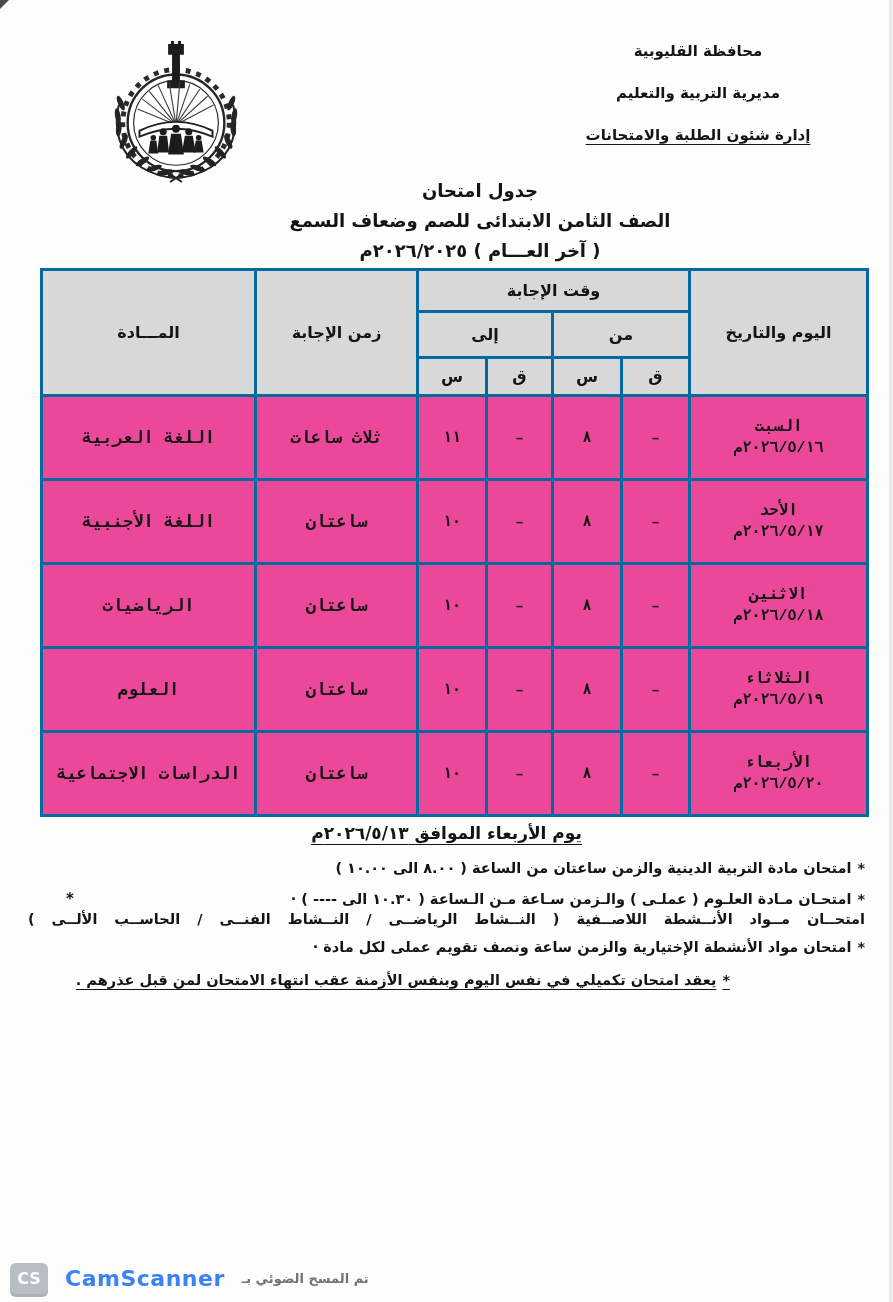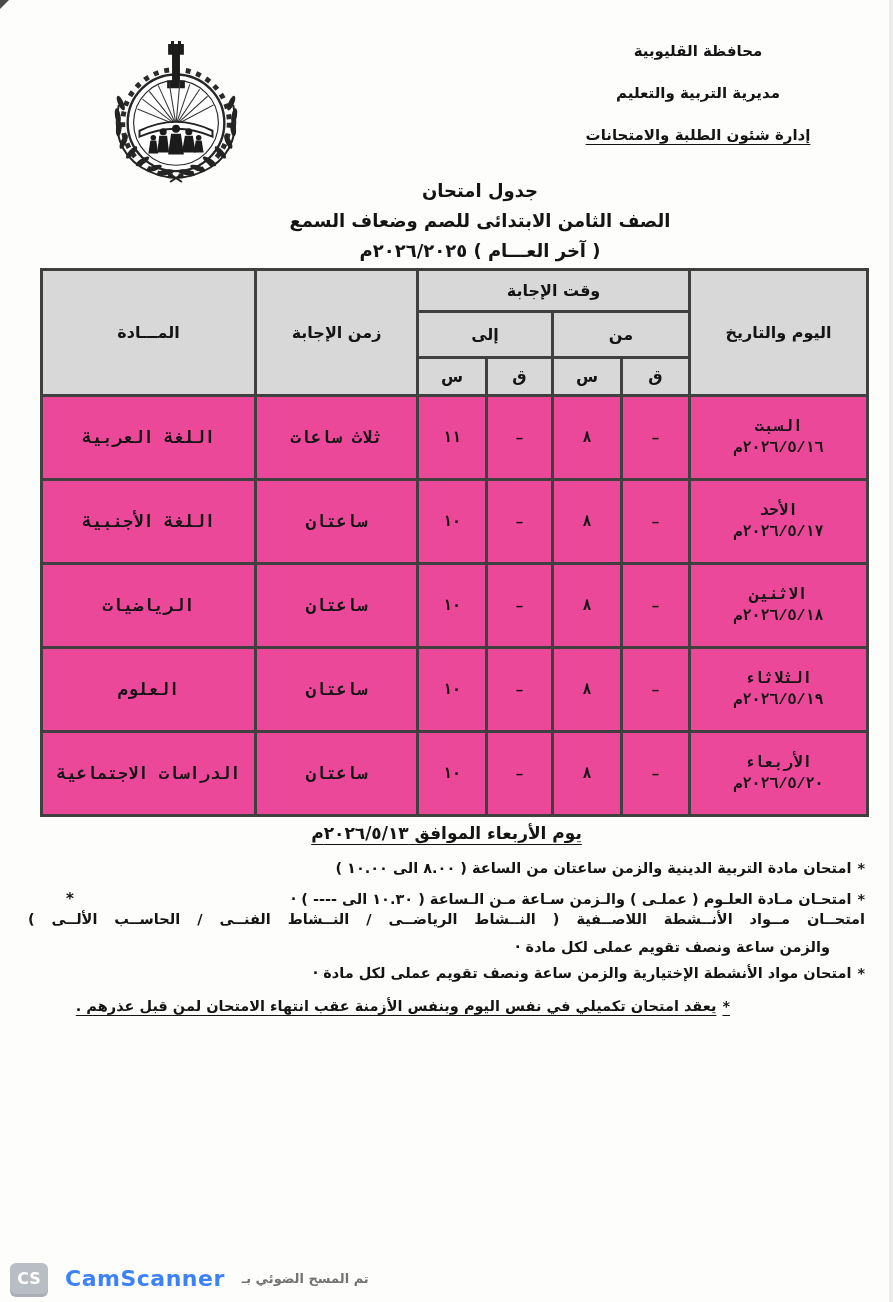--- a/index.html
+++ b/index.html
@@ -20,21 +20,21 @@
   .org .l{margin-bottom:24px;}
   .org .l3{text-decoration:underline;text-underline-offset:4px;}
 
   
   .titleblock{position:absolute;top:176px;left:210px;width:540px;text-align:center;
     font-size:18px;line-height:30px;direction:rtl;}
 
   
   table.sched{position:absolute;top:268px;left:40px;width:826px;border-collapse:collapse;
     direction:rtl;table-layout:fixed;}
-  .sched th,.sched td{border:3px solid #404040;text-align:center;vertical-align:middle;padding:0;}
+  .sched th,.sched td{border:3px solid #0369a1;text-align:center;vertical-align:middle;padding:0;}
   .sched thead th{background:#d8d8d8;font-size:16px;}
   .hr1{height:42px}.hr2{height:46px}.hr3{height:38px}
   .sched tbody tr{height:84px;background:#ec4899;font-family:Liberation Mono, monospace;}
   .daycell div{line-height:22px;}
   .dayname{font-size:16px;}
   .daydate{font-size:15px;}
   .numcell{font-size:15px;}
   .dashcell{font-size:14px;}
   .durcell,.subjcell{font-size:17px;}
 
@@ -238,21 +238,20 @@
   </div>
 
   <div class="notes">
     <div class="note n1">
       <span class="star">*</span><span>امتحان مادة التربية الدينية والزمن ساعتان من الساعة ( ٨.٠٠ الى ١٠.٠٠ )</span>
     </div>
     <div class="note n2">
       <span class="star">*</span><span>امتحـان مـادة العلـوم ( عملـى ) والـزمن سـاعة مـن الـساعة ( ١٠.٣٠ الى ---- ) ·</span>
     </div>
     <div class="note n3a">امتحــان مــواد الأنــشطة اللاصــفية ( النــشاط الرياضــى / النــشاط الفنــى / الحاســب الألــى )</div>
-    <div class="note n3b">والزمن ساعة ونصف تقويم عملى لكل مادة ·</div>
     <div class="note n4">
       <span class="star">*</span><span>امتحان مواد الأنشطة الإختيارية والزمن ساعة ونصف تقويم عملى لكل مادة ·</span>
     </div>
     <div class="note n5">
       <span class="star">*</span><span>يعقد امتحان تكميلي في نفس اليوم وبنفس الأزمنة عقب انتهاء الامتحان لمن قبل عذرهم .</span>
     </div>
     <div class="stray">*</div>
   </div>
 
   <div class="scanfoot">

